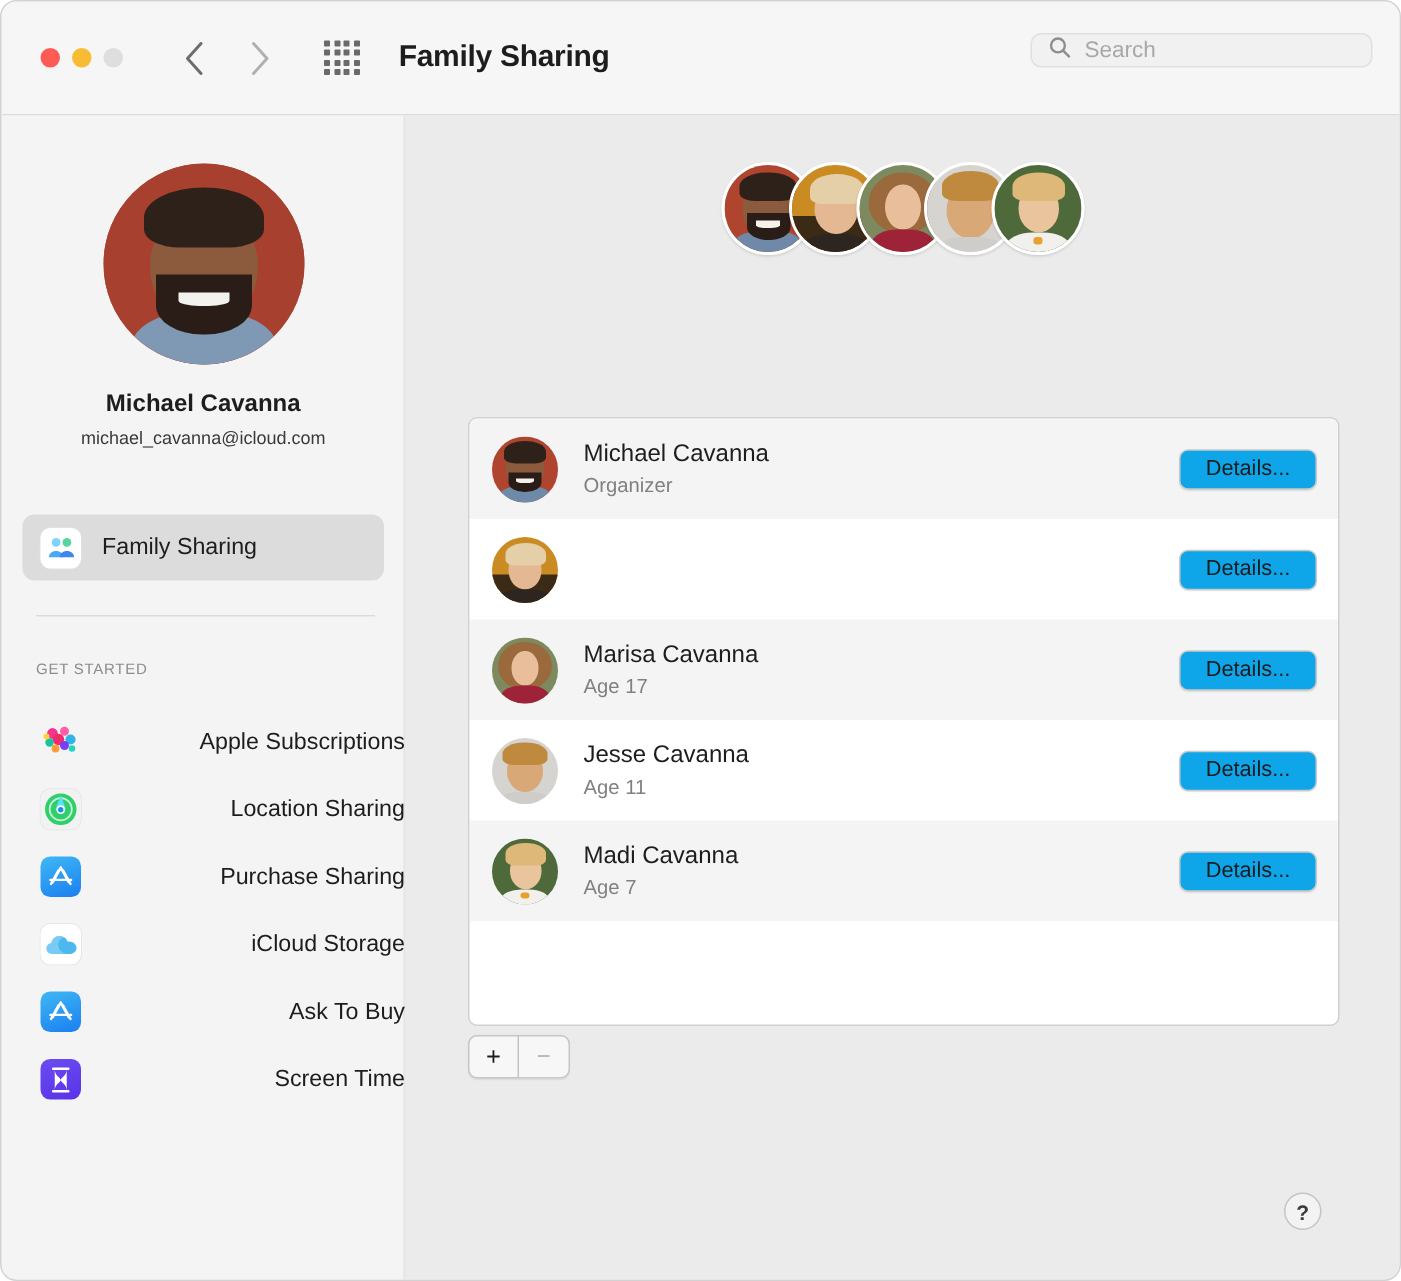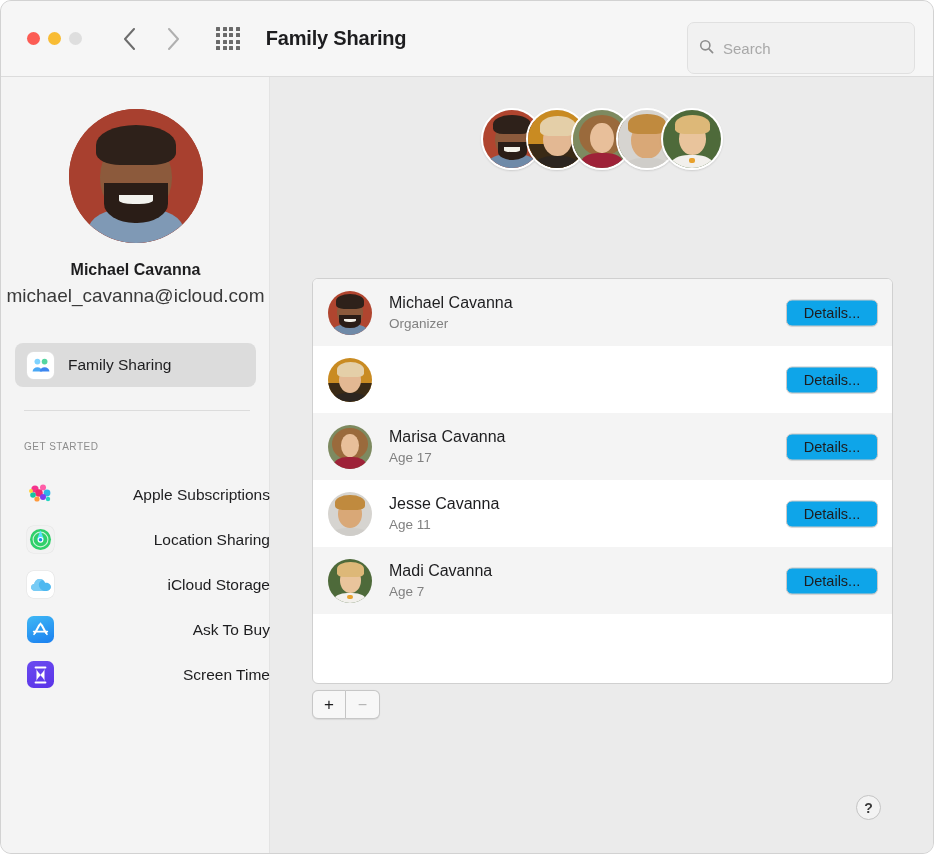--- a/index.html
+++ b/index.html
@@ -81,21 +81,21 @@
     font-weight: bold;
     color: #1d1d1f;
     letter-spacing: -0.2px;
   }
 
   .search-box {
     position: absolute;
     right: 20px;
     top: 21px;
     width: 228px;
-    height: 52px;
+    height: 23px;
     background: #f1f1f1;
     border: 1px solid #e0e0e0;
     border-radius: 7px;
     display: flex;
     align-items: center;
     padding-left: 11px;
     gap: 9px;
   }
   .search-box svg { flex: 0 0 auto; }
   .search-input {
@@ -132,21 +132,21 @@
     top: 184px; left: 0; width: 269px;
     text-align: center;
     font-size: 16px;
     font-weight: bold;
     color: #1d1d1f;
   }
   .profile-email {
     position: absolute;
     top: 208px; left: 0; width: 269px;
     text-align: center;
-    font-size: 19px;
+    font-size: 12px;
     color: #3a3a3a;
   }
 
   .sb-selected {
     position: absolute;
     top: 266px; left: 14px;
     width: 241px; height: 44px;
     background: #dcdcdc;
     border-radius: 8px;
     display: flex;
@@ -452,20 +452,28 @@
             <circle cx="11.5" cy="11.5" r="10.5" fill="#2fd06a"></circle>
             <circle cx="11.5" cy="11.5" r="7.4" fill="none" stroke="#ffffff" stroke-width="1.1" opacity="0.75"></circle>
             <path d="M11.5 2.2 L15 11.5 L8 11.5 Z" fill="#59e0ff"></path>
             <circle cx="11.5" cy="11.8" r="2.9" fill="#ffffff"></circle>
             <circle cx="11.5" cy="11.8" r="1.8" fill="#1a8fe0"></circle>
           </svg>
         </span>
         <span class="sb-label">Location Sharing</span>
       </div>
 
+      <div class="sb-item">
+        <span class="appicon store">
+          <svg width="19" height="19" viewBox="0 0 19 19">
+            <path d="M3 14.3 L8 5.2 M16 14.3 L11 5.2 M9.5 3.4 L4.2 13.2 M9.5 3.4 L14.8 13.2 M2.6 11.6 H16.4" stroke="#ffffff" stroke-width="1.6" stroke-linecap="round" fill="none"></path>
+          </svg>
+        </span>
+        <span class="sb-label">Purchase Sharing</span>
+      </div>
 
       <div class="sb-item">
         <span class="appicon icloud">
           <svg width="22" height="16" viewBox="0 0 22 16">
             <path d="M5.4 14 C2.6 14 1 12.3 1 10.3 C1 8.5 2.4 7 4.3 6.8 C4.6 4.1 6.9 2 9.8 2 C12.3 2 14.4 3.6 15.1 5.8 C15.4 5.7 15.8 5.7 16.1 5.7 C18.8 5.7 21 7.6 21 10 C21 12.3 18.9 14 16.3 14 Z" fill="#4db8f0"></path>
             <path d="M5.4 14 C2.6 14 1 12.3 1 10.3 C1 8.5 2.4 7 4.3 6.8 C4.6 4.1 6.9 2 9.8 2 C11 2 12.1 2.4 13 3 C10.5 3.4 8.8 5.4 8.8 7.8 C8.8 10.6 11 13 14 14 Z" fill="#8fd6f8" opacity="0.65"></path>
           </svg>
         </span>
         <span class="sb-label">iCloud Storage</span>
       </div>

